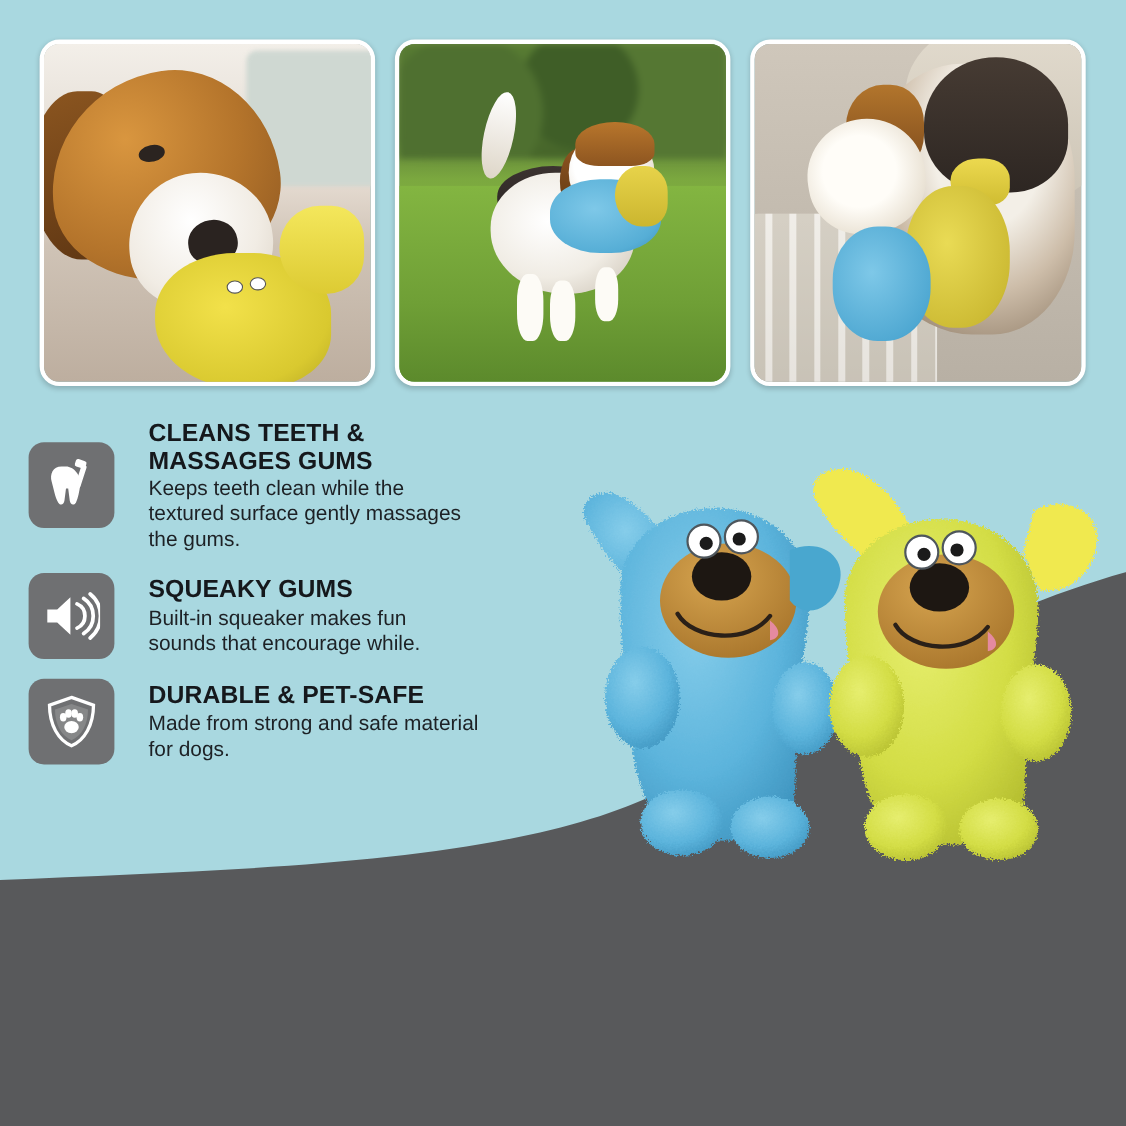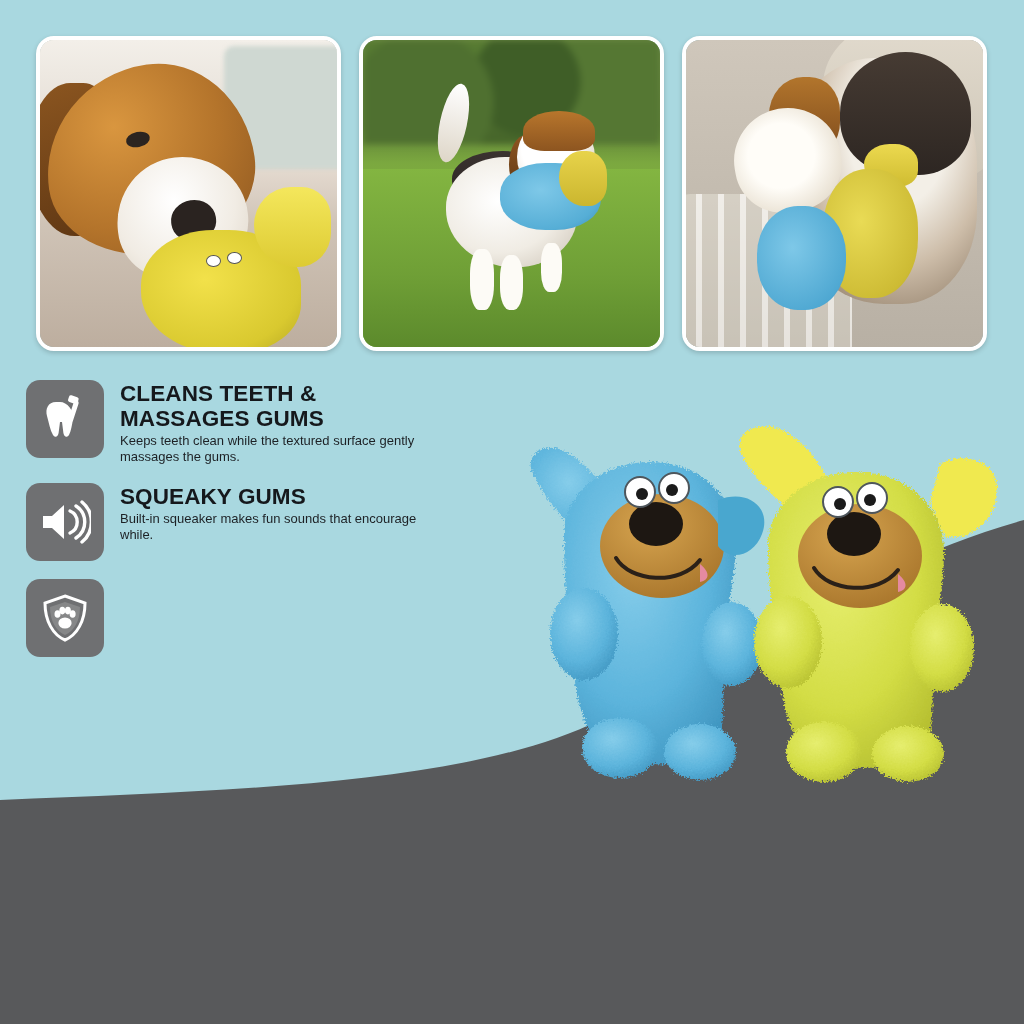--- a/index.html
+++ b/index.html
@@ -138,34 +138,34 @@
     border-radius: 46%;}
   .p3 .tear { position:absolute; left:60%; top:34%; width:18%; height:14%;
     background: linear-gradient(#ecd94f,#cfbc31); border-radius:50% 45% 40% 55%;}
 
   
   .features {
     position: absolute;
     left: 26px; top: 380px;
     width: 450px;
   }
-  .feature { display: flex; gap: 16px; margin-bottom: 18px; }
+  .feature { display: flex; gap: 31px; margin-bottom: 18px; align-items: center; }
   .ficon {
     width: 78px; height: 78px; flex: 0 0 78px;
     background: #6f7072;
     border-radius: 14px;
     display: flex; align-items: center; justify-content: center;
   }
   .ftext { padding-top: 2px; }
   .ftitle {
     font-size: 22.5px; font-weight: bold; color: #15181c;
     line-height: 1.09; letter-spacing: .1px;
   }
   .fdesc {
-    font-size: 13px; color: #1d2125; line-height: 1.22; margin-top: 2px;
+    font-size: 19px; color: #1d2125; line-height: 1.22; margin-top: 2px;
     max-width: 300px;
   }
 
   
   .toys { position: absolute; right: 0; top: 396px; width: 520px; height: 430px; }
 
   
   .review-wrap {
     position: absolute;
     left: 0; bottom: 0; width: 1024px; height: 200px;
@@ -268,20 +268,24 @@
     <div class="ficon">
       <svg width="48" height="50" viewBox="0 0 48 50">
         <path d="M24 3 L44 10 C44 28 36 42 24 47 C12 42 4 28 4 10 Z" fill="none" stroke="#ffffff" stroke-width="3"></path>
         <path d="M24 9 L39 14 C39 28 33 38 24 42 C15 38 9 28 9 14 Z" fill="#ffffff" opacity=".16"></path>
         <ellipse cx="24" cy="30" rx="6.6" ry="5.6" fill="#ffffff"></ellipse>
         <ellipse cx="16.5" cy="21" rx="3" ry="3.8" fill="#ffffff"></ellipse>
         <ellipse cx="21.3" cy="17.6" rx="3" ry="3.8" fill="#ffffff"></ellipse>
         <ellipse cx="26.9" cy="17.6" rx="3" ry="3.8" fill="#ffffff"></ellipse>
         <ellipse cx="31.6" cy="21" rx="3" ry="3.8" fill="#ffffff"></ellipse>
       </svg>
+    </div>
+    <div class="ftext">
+      <div class="ftitle">DURABLE &amp; PET-SAFE</div>
+      <div class="fdesc">Made from strong and safe material for dogs.</div>
     </div>
   </div>
 </div>
 
 <div class="toys">
   <svg width="520" height="430" viewBox="0 0 520 430">
     <defs>
       <radialGradient id="blueG" cx="40%" cy="35%" r="75%">
         <stop offset="0%" stop-color="#86cdea"></stop>
           <stop offset="60%" stop-color="#5cb4dc"></stop>

